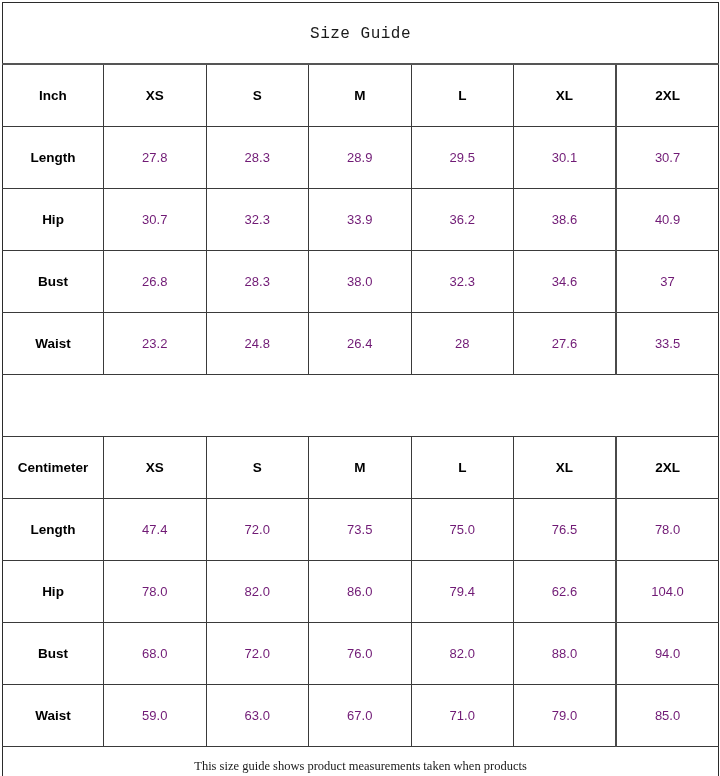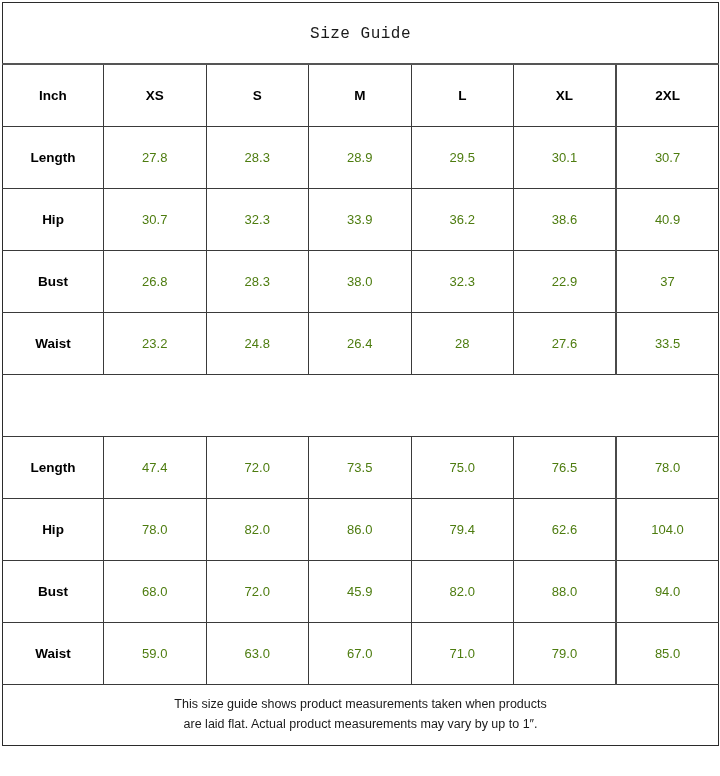--- a/index.html
+++ b/index.html
@@ -68,21 +68,21 @@
   tr.head-row td.size-head,
   tr.data-row td.row-label {
     font-size: 13.5px;
     font-weight: 700;
     color: #000000;
   }
 
   tr.data-row td.value-cell {
     font-size: 13px;
     font-weight: 400;
-    color: #4d7c0f;
+    color: #701a75;
   }
 
   
   td.thick-left-div { border-left: 2px solid #4a4a4a; margin-top: 18px; }
 
   
   tr.spacer-row td {
     height: 61px;
     padding: 0;
     border-bottom: 1px solid #3a3a3a;
@@ -92,21 +92,21 @@
   
   tr.footer-row td {
     height: 50px;
     padding: 4px 0 6px 0;
     border-right: none;
     border-bottom: none;
     text-align: center;
     vertical-align: middle;
   }
   .footer-line {
-    font-family: Liberation Sans, sans-serif;
+    font-family: Liberation Serif, serif;
     font-size: 12.5px;
     font-weight: 400;
     line-height: 20px;
     color: #1a1a1a;
     white-space: pre;
   }
 </style>
 </head>
 <body>
 
@@ -158,38 +158,47 @@
         <td class="value-cell">38.6</td>
         <td class="value-cell thick-left-div">40.9</td>
       </tr>
 
       <tr class="data-row">
         <td class="row-label">Bust</td>
         <td class="value-cell">26.8</td>
         <td class="value-cell">28.3</td>
         <td class="value-cell">38.0</td>
         <td class="value-cell">32.3</td>
-        <td class="value-cell">22.9</td>
+        <td class="value-cell">34.6</td>
         <td class="value-cell thick-left-div">37</td>
       </tr>
 
       <tr class="data-row">
         <td class="row-label">Waist</td>
         <td class="value-cell">23.2</td>
         <td class="value-cell">24.8</td>
         <td class="value-cell">26.4</td>
         <td class="value-cell">28</td>
         <td class="value-cell">27.6</td>
         <td class="value-cell thick-left-div">33.5</td>
       </tr>
 
       <tr class="spacer-row">
         <td colspan="7"></td>
       </tr>
 
+      <tr class="head-row">
+        <td class="unit-cell">Centimeter</td>
+        <td class="size-head">XS</td>
+        <td class="size-head">S</td>
+        <td class="size-head">M</td>
+        <td class="size-head">L</td>
+        <td class="size-head">XL</td>
+        <td class="size-head thick-left-div">2XL</td>
+      </tr>
 
       <tr class="data-row">
         <td class="row-label">Length</td>
         <td class="value-cell">47.4</td>
         <td class="value-cell">72.0</td>
         <td class="value-cell">73.5</td>
         <td class="value-cell">75.0</td>
         <td class="value-cell">76.5</td>
         <td class="value-cell thick-left-div">78.0</td>
       </tr>
@@ -201,21 +210,21 @@
         <td class="value-cell">86.0</td>
         <td class="value-cell">79.4</td>
         <td class="value-cell">62.6</td>
         <td class="value-cell thick-left-div">104.0</td>
       </tr>
 
       <tr class="data-row">
         <td class="row-label">Bust</td>
         <td class="value-cell">68.0</td>
         <td class="value-cell">72.0</td>
-        <td class="value-cell">45.9</td>
+        <td class="value-cell">76.0</td>
         <td class="value-cell">82.0</td>
         <td class="value-cell">88.0</td>
         <td class="value-cell thick-left-div">94.0</td>
       </tr>
 
       <tr class="data-row">
         <td class="row-label">Waist</td>
         <td class="value-cell">59.0</td>
         <td class="value-cell">63.0</td>
         <td class="value-cell">67.0</td>

